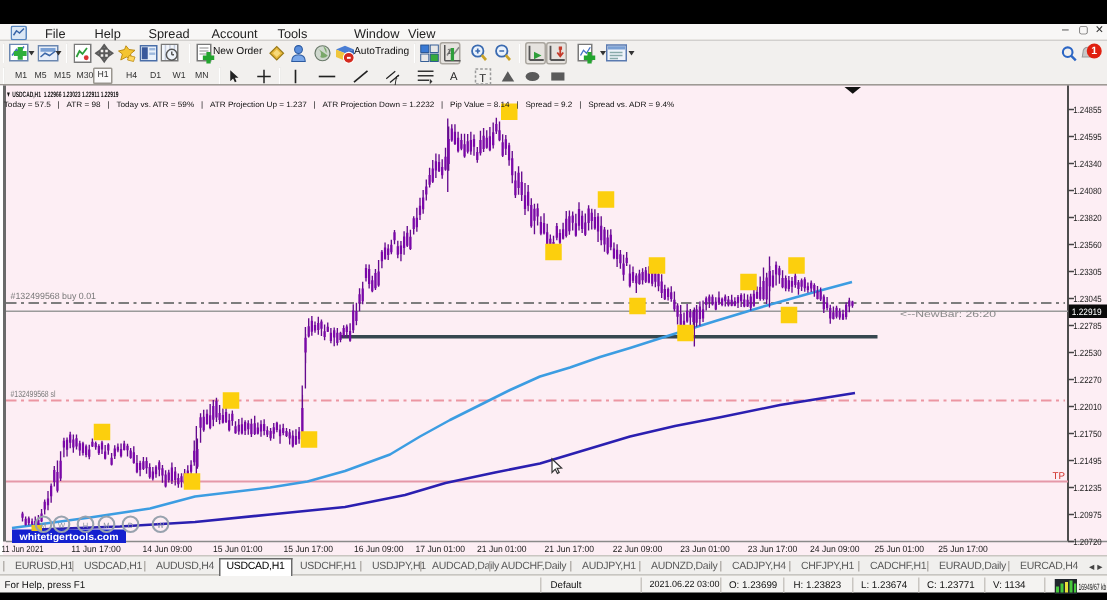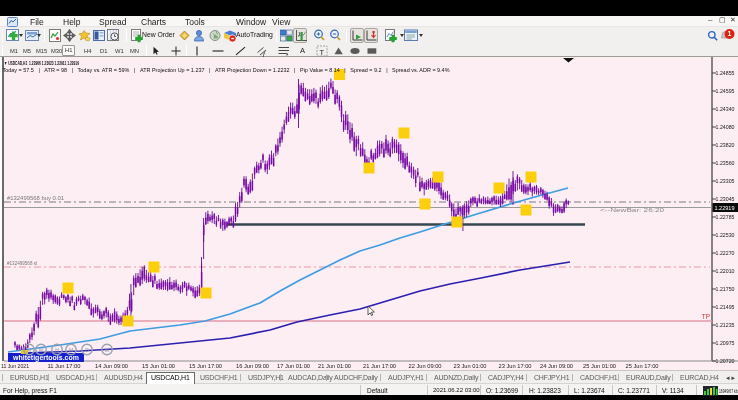--- a/index.html
+++ b/index.html
@@ -38,21 +38,21 @@
 <body>
 <div id="page">
   <div id="menubar">
      <svg style="position:absolute;left:7px;top:0.5px" width="11" height="10" viewBox="0 0 11 10">
         <rect x="0.5" y="0.5" width="10" height="9" rx="1" fill="#dce8f5" stroke="#5a88c0"></rect>
         <path d="M2 6.5 L4 3.5 L6 5 L9 2" stroke="#3a66a8" stroke-width="1" fill="none"></path>
       </svg>
      <div class="mi" style="left:30px">File</div>
      <div class="mi" style="left:63px">Help</div>
      <div class="mi" style="left:99px">Spread</div>
-     <div class="mi" style="left:141px">Charts</div>
+     <div class="mi" style="left:141px">Account</div>
      <div class="mi" style="left:185px">Tools</div>
      <div class="mi" style="left:236px">Window</div>
      <div class="mi" style="left:272px">View</div>
      <div class="wbtn" style="left:708px;top:-1px;font-size:8px">–</div>
      <div class="wbtn" style="left:719px;top:0px;font-size:7px">▢</div>
      <div class="wbtn" style="left:730px;top:0px;font-size:7px">✕</div>
   </div>
   <div id="tb1">
       <div class="vsep" style="left:2px"></div>
       <svg style="position:absolute;left:6px;top:2px" width="17" height="14" viewBox="0 0 17 14">

